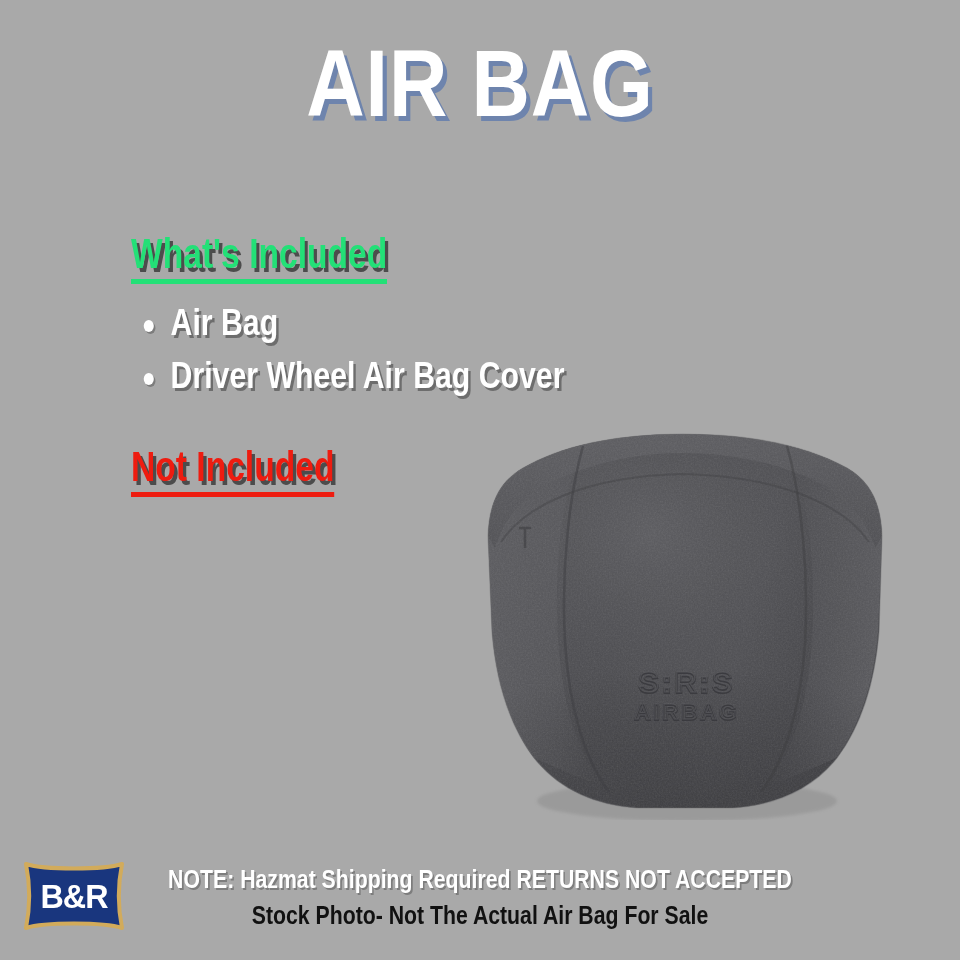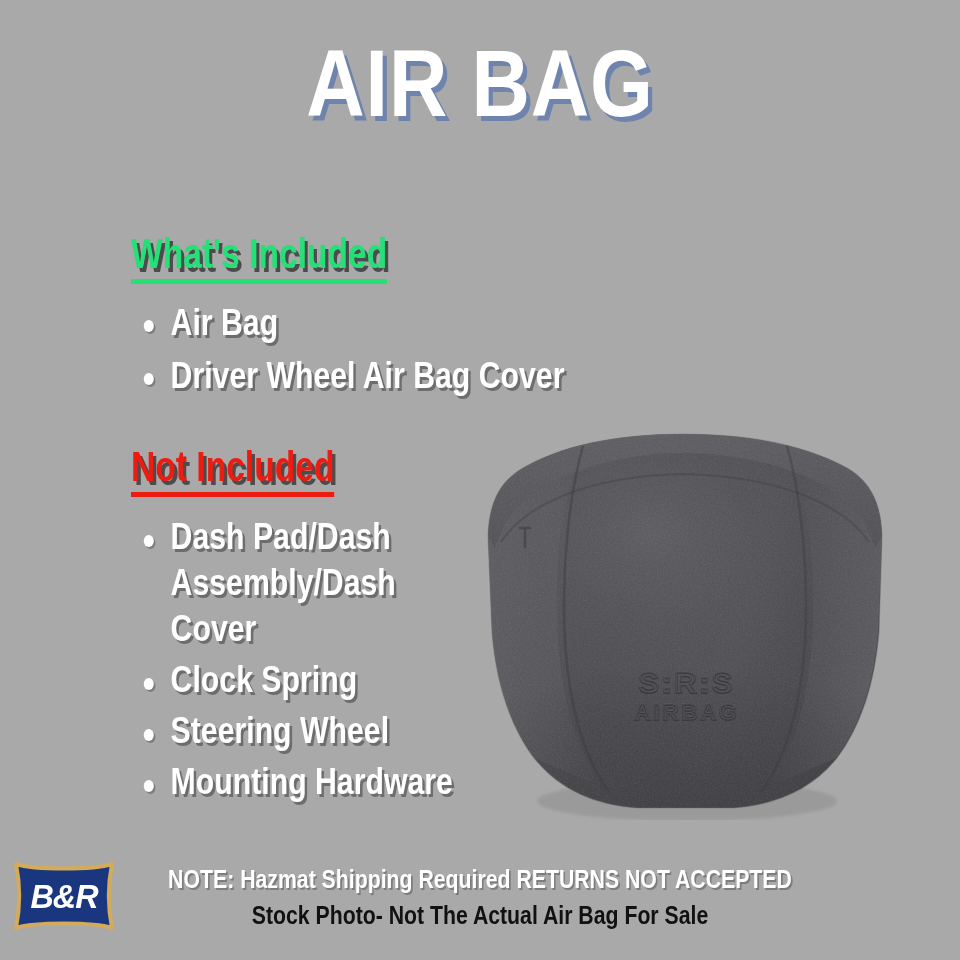--- a/index.html
+++ b/index.html
@@ -131,25 +131,24 @@
     top: 901px;
     font-size: 25px;
     line-height: 28px;
     color: #111111;
     transform: scaleX(0.85);
   }
 
   
   #logo {
     position: absolute;
-    left: 12px;
+    left: 22px;
     top: 860px;
     width: 104px;
     height: 72px;
-    font-style: italic;
   }
   #logo svg { display: block; width: 100%; height: 100%; }
   #logo-text {
     position: absolute;
     left: 0; top: 0;
     width: 104px; height: 72px;
     display: flex;
     align-items: center;
     justify-content: center;
     font-family: "Liberation Sans", sans-serif;
@@ -170,26 +169,20 @@
 
   <div class="section-heading" id="heading-included">What's Included</div>
 
   <ul class="bullet-list" id="list-included">
     <li>Air Bag</li>
     <li>Driver Wheel Air Bag Cover</li>
   </ul>
 
   <div class="section-heading" id="heading-not-included">Not Included</div>
 
-  <ul class="bullet-list" id="list-not-included">
-    <li>Dash Pad/Dash Assembly/Dash Cover</li>
-    <li>Clock Spring</li>
-    <li>Steering Wheel</li>
-    <li>Mounting Hardware</li>
-  </ul>
 
   <div id="airbag-photo">
     <svg viewBox="0 0 440 400" xmlns="http://www.w3.org/2000/svg">
       <defs>
         <linearGradient id="gFace" x1="0" y1="0" x2="1" y2="0.25">
           <stop offset="0%" stop-color="#56565a"></stop>
           <stop offset="18%" stop-color="#4e4e52"></stop>
           <stop offset="45%" stop-color="#4a4a4e"></stop>
           <stop offset="72%" stop-color="#4d4d51"></stop>
           <stop offset="100%" stop-color="#434347"></stop>

